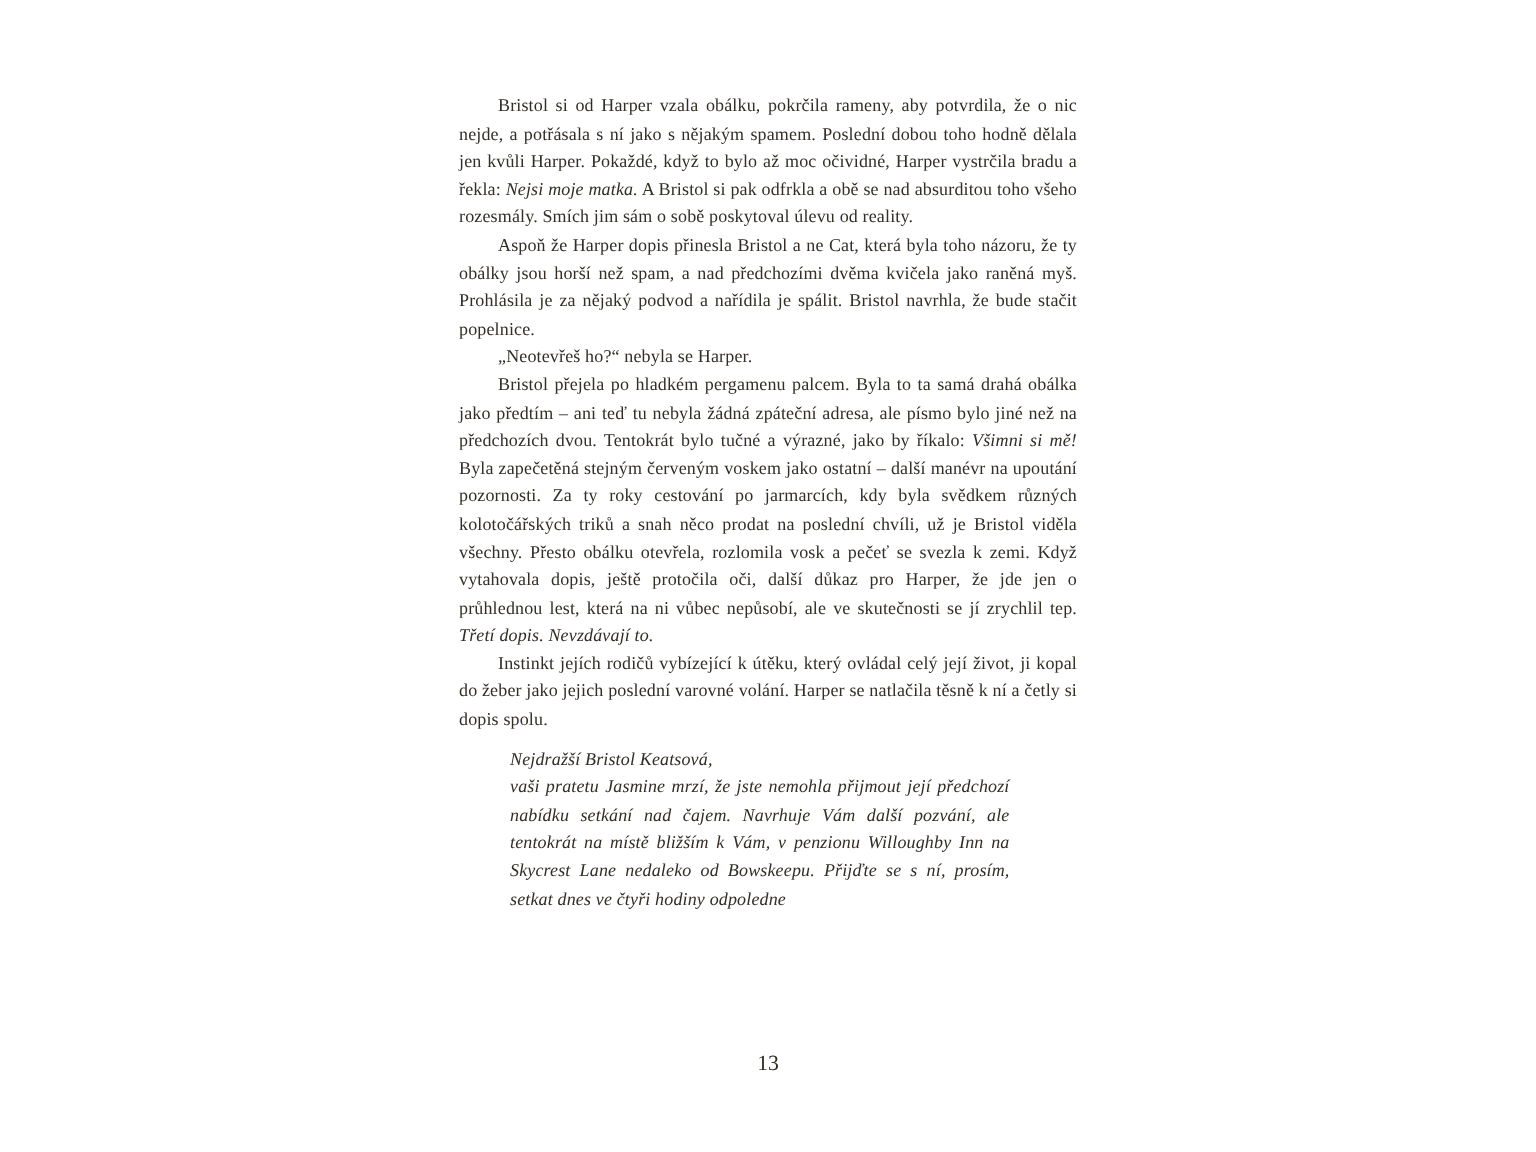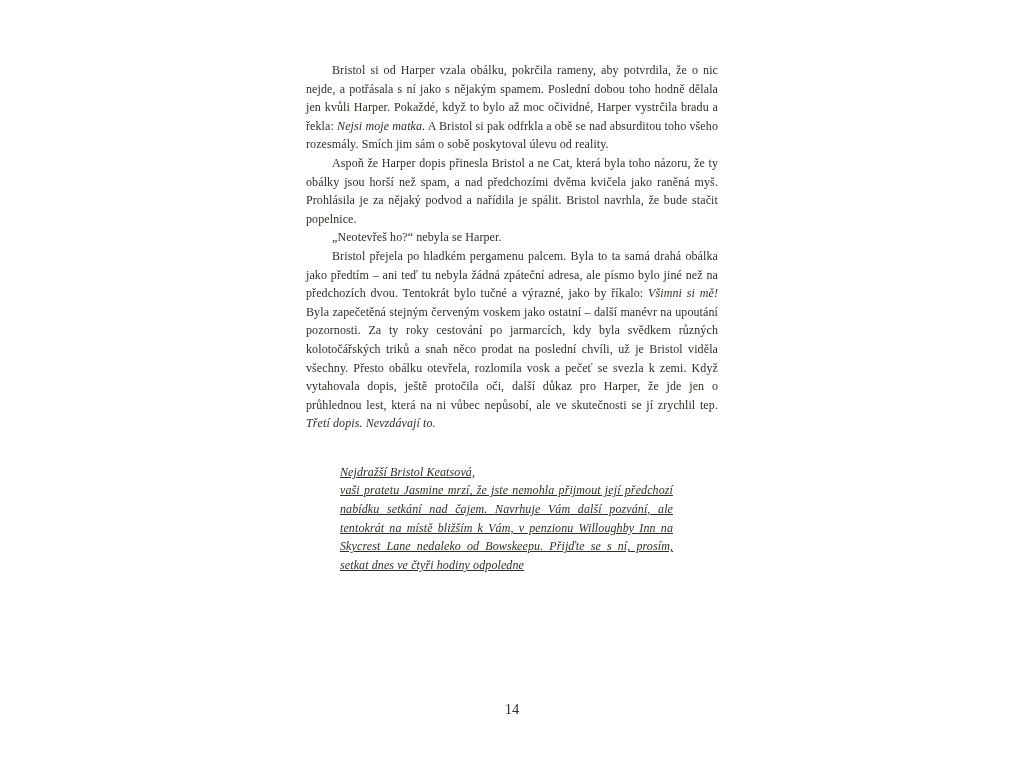--- a/index.html
+++ b/index.html
@@ -27,25 +27,24 @@
     font-size: 12px;
     line-height: 18.6px;
     text-align: justify;
     text-indent: 26px;
     letter-spacing: 0.1px;
   }
   .text-column p span.italic {
     font-style: italic;
   }
   .letter-block {
-    margin-top: 30px;
+    margin-top: 8px;
     margin-left: 34px;
     margin-right: 45px;
     font-style: italic;
-    text-decoration: underline;
   }
   .letter-block p {
     text-indent: 0;
   }
   .page-number {
     position: absolute;
     left: 306px;
     top: 701px;
     width: 412px;
     text-align: center;
@@ -57,23 +56,24 @@
 <body>
 
 <div class="screen">
 
   <main class="text-column">
     <div id="paragraphs-container">
         <p><span>Bristol si od Harper vzala obálku, pokrčila rameny, aby potvrdila, že o nic nejde, a potřásala s ní jako s nějakým spamem. Poslední dobou toho hodně dělala jen kvůli Harper. Pokaždé, když to bylo až moc očividné, Harper vystrčila bradu a řekla: </span><span class="italic">Nejsi moje matka.</span><span> A Bristol si pak odfrkla a obě se nad absurditou toho všeho rozesmály. Smích jim sám o sobě poskytoval úlevu od reality.</span></p>
         <p><span>Aspoň že Harper dopis přinesla Bristol a ne Cat, která byla toho názoru, že ty obálky jsou horší než spam, a nad předchozími dvěma kvičela jako raněná myš. Prohlásila je za nějaký podvod a nařídila je spálit. Bristol navrhla, že bude stačit popelnice.</span></p>
         <p><span>„Neotevřeš ho?“ nebyla se Harper.</span></p>
         <p><span>Bristol přejela po hladkém pergamenu palcem. Byla to ta samá drahá obálka jako předtím – ani teď tu nebyla žádná zpáteční adresa, ale písmo bylo jiné než na předchozích dvou. Tentokrát bylo tučné a výrazné, jako by říkalo: </span><span class="italic">Všimni si mě!</span><span> Byla zapečetěná stejným červeným voskem jako ostatní – další manévr na upoutání pozornosti. Za ty roky cestování po jarmarcích, kdy byla svědkem různých kolotočářských triků a snah něco prodat na poslední chvíli, už je Bristol viděla všechny. Přesto obálku otevřela, rozlomila vosk a pečeť se svezla k zemi. Když vytahovala dopis, ještě protočila oči, další důkaz pro Harper, že jde jen o průhlednou lest, která na ni vůbec nepůsobí, ale ve skutečnosti se jí zrychlil tep. </span><span class="italic">Třetí dopis. Nevzdávají to.</span></p>
+        <p><span>Instinkt jejích rodičů vybízející k útěku, který ovládal celý její život, ji kopal do žeber jako jejich poslední varovné volání. Harper se natlačila těsně k ní a četly si dopis spolu.</span></p>
       </div>
 
     <div class="letter-block" id="letter-container">
       <p>Nejdražší Bristol Keatsová,</p>
       <p>vaši pratetu Jasmine mrzí, že jste nemohla přijmout její předchozí nabídku setkání nad čajem. Navrhuje Vám další pozvání, ale tentokrát na místě bližším k Vám, v penzionu Willoughby Inn na Skycrest Lane nedaleko od Bowskeepu. Přijďte se s ní, prosím, setkat dnes ve čtyři hodiny odpoledne</p>
     </div>
   </main>
 
-  <div class="page-number">14</div>
+  <div class="page-number">13</div>
 
 </div>
 
 </body></html>

